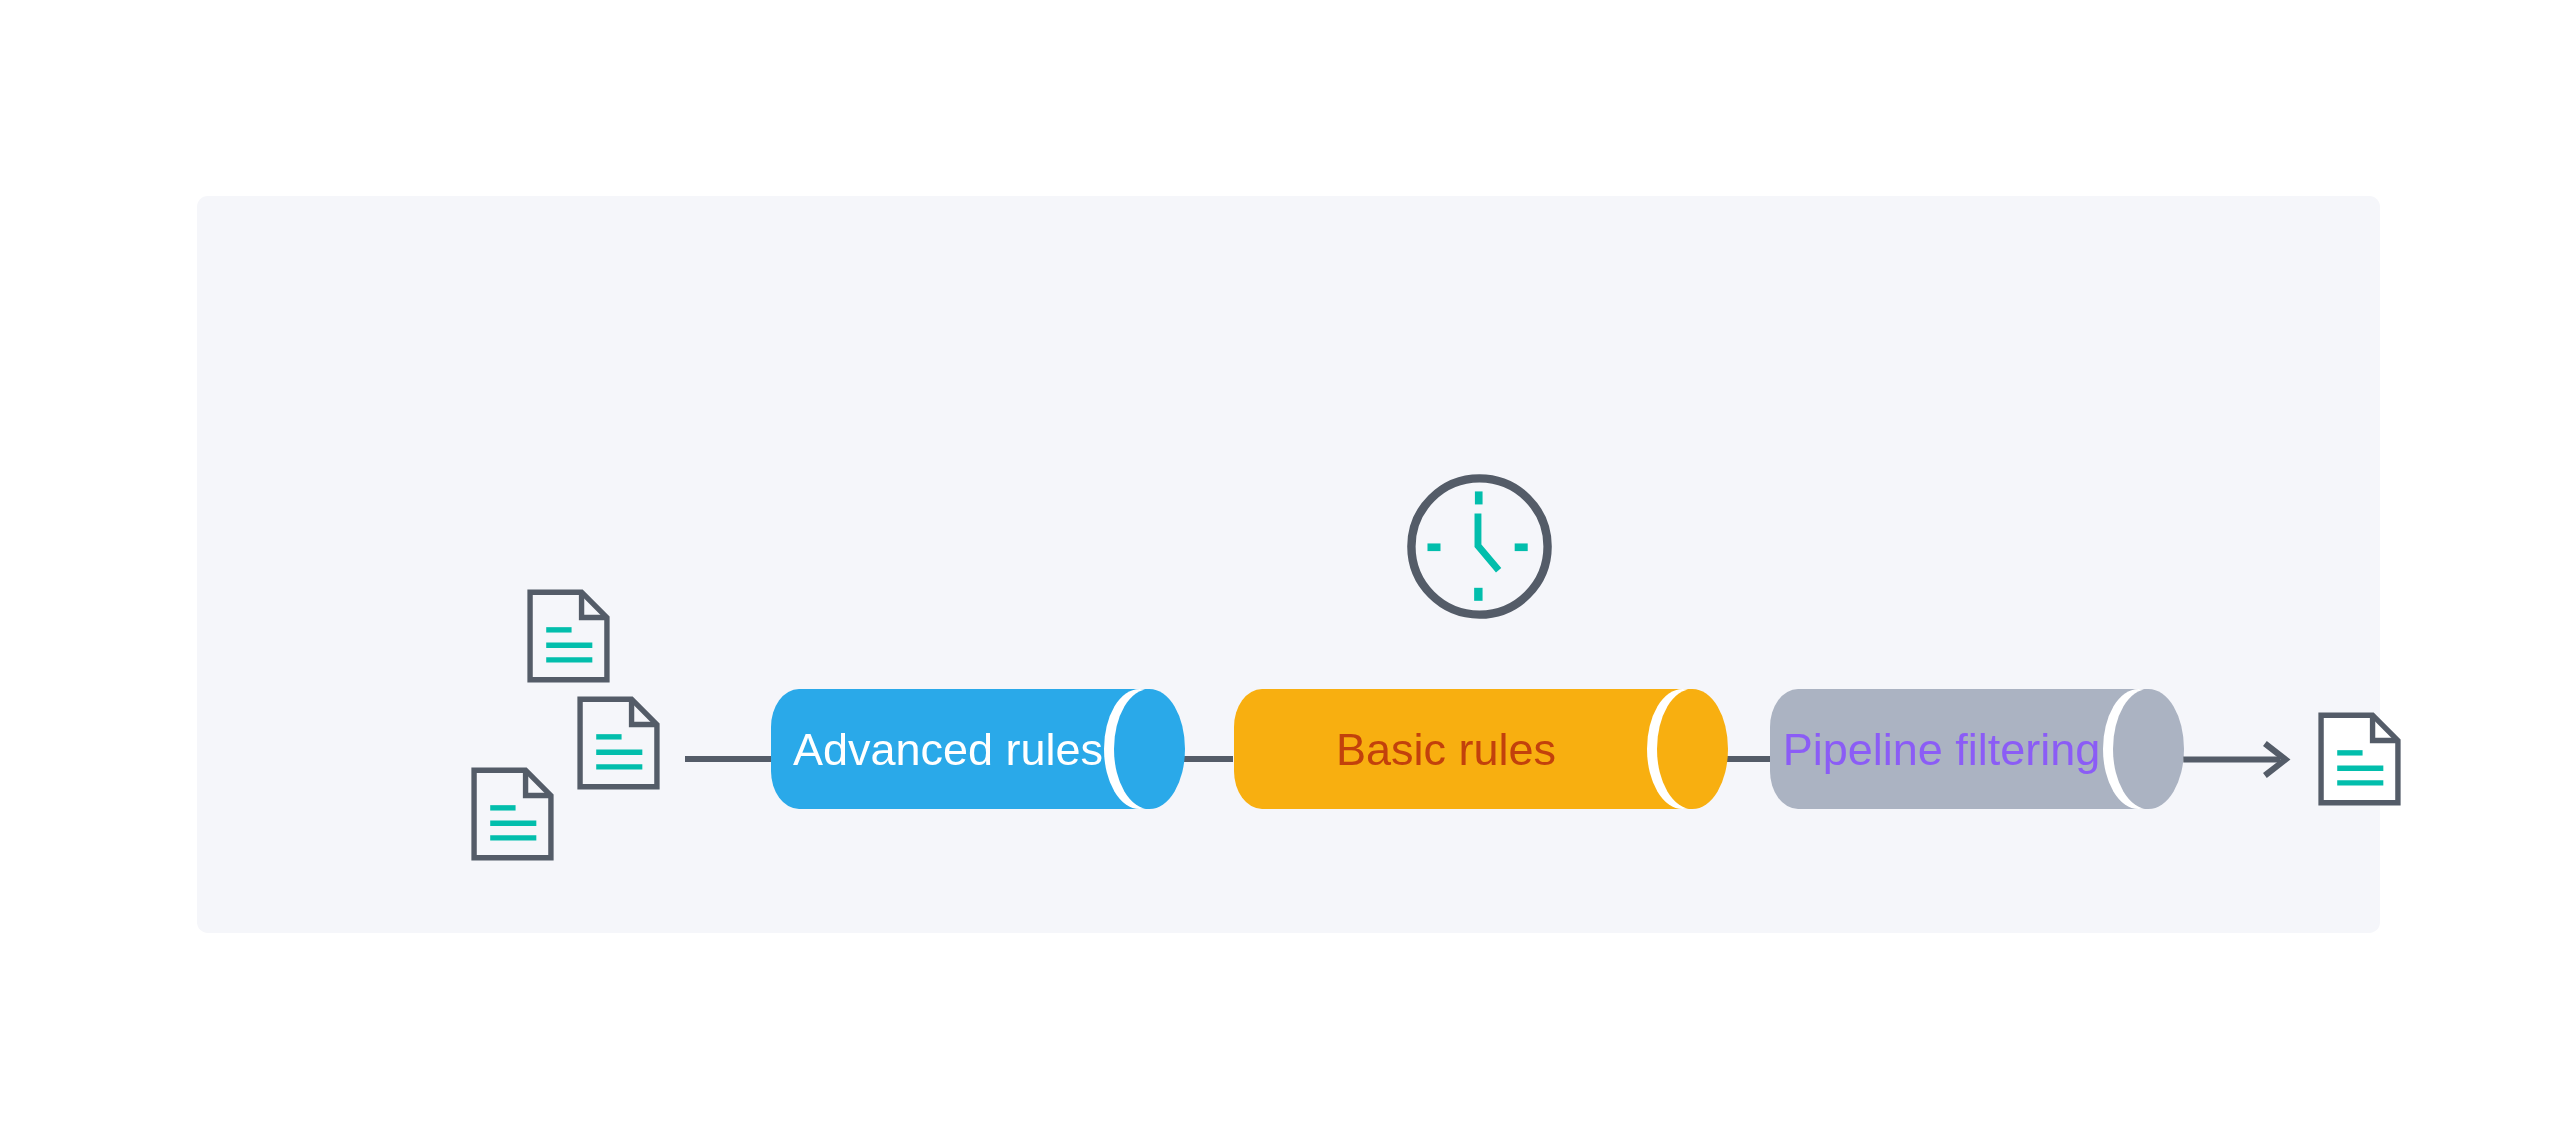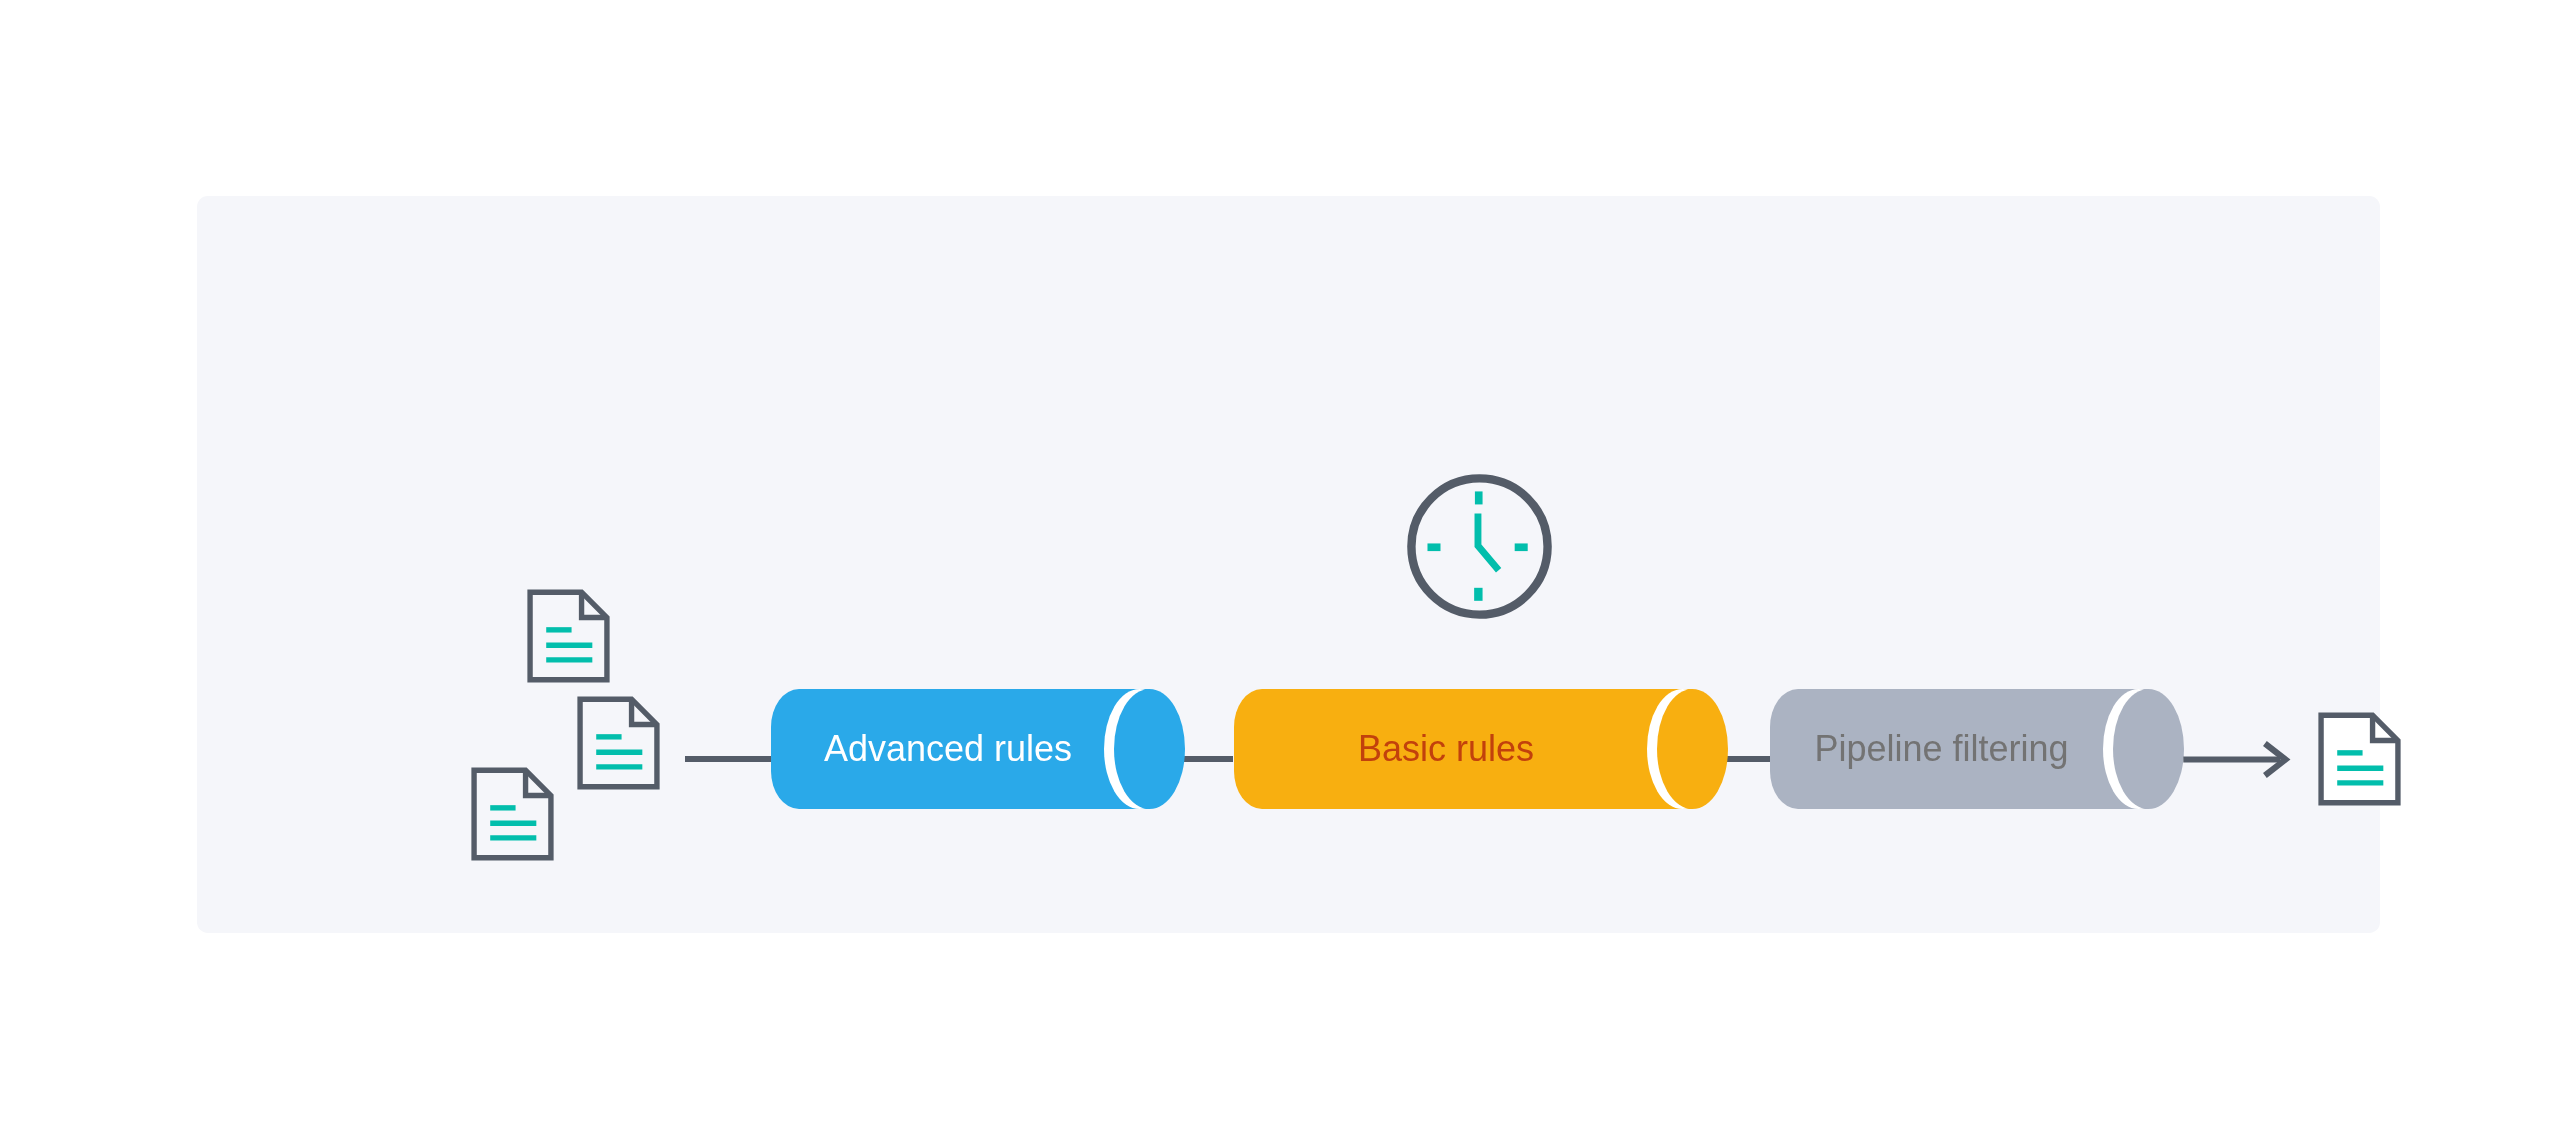--- a/index.html
+++ b/index.html
@@ -21,21 +21,21 @@
   .cyl-body{
     position:absolute;left:0;top:0;height:120px;
     border-radius:28px 0 0 28px / 38px 0 0 38px;
   }
   .cyl-cap{
     position:absolute;top:0;height:120px;width:71px;border-radius:50%;
     box-shadow:-10px 0 0 0 #ffffff;
   }
   .cyl-label{
     position:absolute;top:0;height:120px;display:flex;align-items:center;justify-content:center;
-    font-size:36px;line-height:1;white-space:nowrap;letter-spacing:0;
+    font-size:45px;line-height:1;white-space:nowrap;letter-spacing:0;
   }
   .cyl-blue{left:574px;width:415px;}
   .cyl-blue .cyl-body{width:379px;}
   .cyl-blue .cyl-cap{left:343px;}
   .cyl-blue .cyl-label{left:0;width:354px;}
   .cyl-orange{left:1037px;width:495px;}
   .cyl-orange .cyl-body{width:459px;}
   .cyl-orange .cyl-cap{left:423px;}
   .cyl-orange .cyl-label{left:0;width:424px;}
   .cyl-gray{left:1573px;width:414px;}
@@ -102,21 +102,21 @@
 
     <div class="cyl cyl-orange">
       <div class="cyl-body" style="background: rgb(248, 175, 16);"></div>
       <div class="cyl-cap" style="background: rgb(248, 175, 16);"></div>
       <span class="cyl-label" style="color: #c2410c;">Basic rules</span>
     </div>
 
     <div class="cyl cyl-gray">
       <div class="cyl-body" style="background: rgb(171, 179, 194);"></div>
       <div class="cyl-cap" style="background: rgb(171, 179, 194);"></div>
-      <span class="cyl-label" style="color: #737373;">Pipeline filtering</span>
+      <span class="cyl-label" style="color: #8b5cf6;">Pipeline filtering</span>
     </div>
 
     <svg class="arrow" viewBox="0 0 160 80">
       <path d="M5 40 H132" fill="none" stroke="#545C68" stroke-width="8"></path>
       <path d="M112 19 L139 40 L112 61" fill="none" stroke="#545C68" stroke-width="8" stroke-linejoin="miter"></path>
     </svg>
 
     <svg class="doc doc-out" viewBox="0 0 108 122">
       <path class="doc-page" d="M4 4 L71 4 L104 37 L104 118 L4 118 Z" stroke="#545C68" stroke-width="7" stroke-linejoin="miter"></path>
       <path d="M71 4 L71 37 L104 37" fill="none" stroke="#545C68" stroke-width="7"></path>

